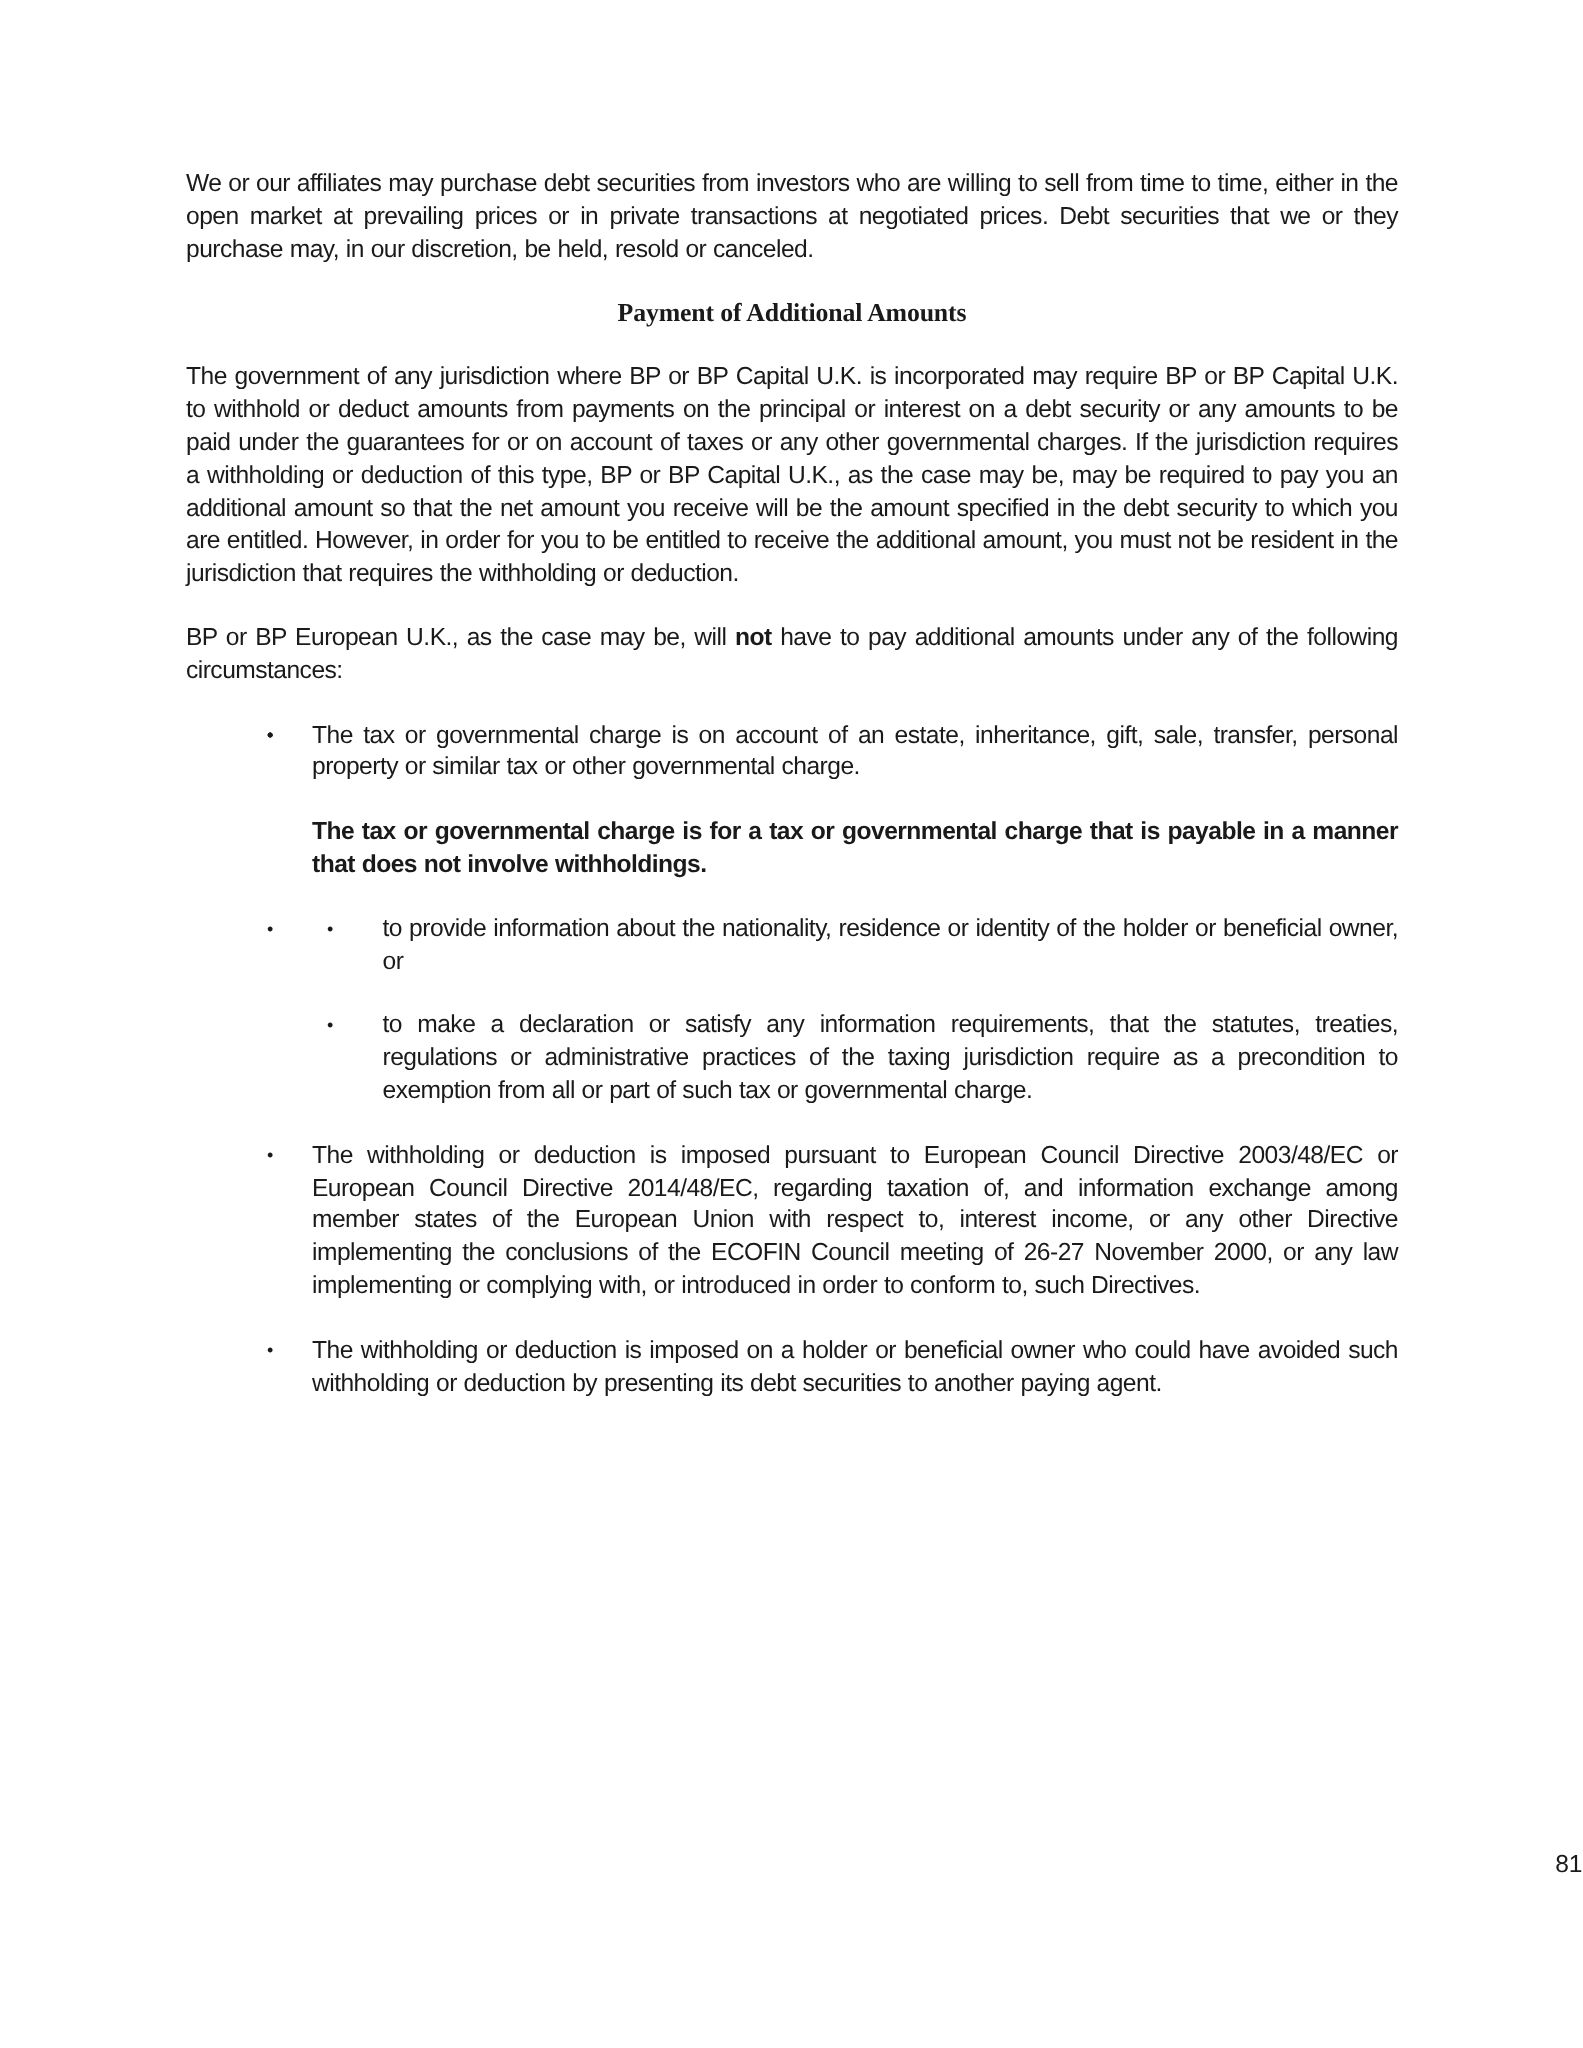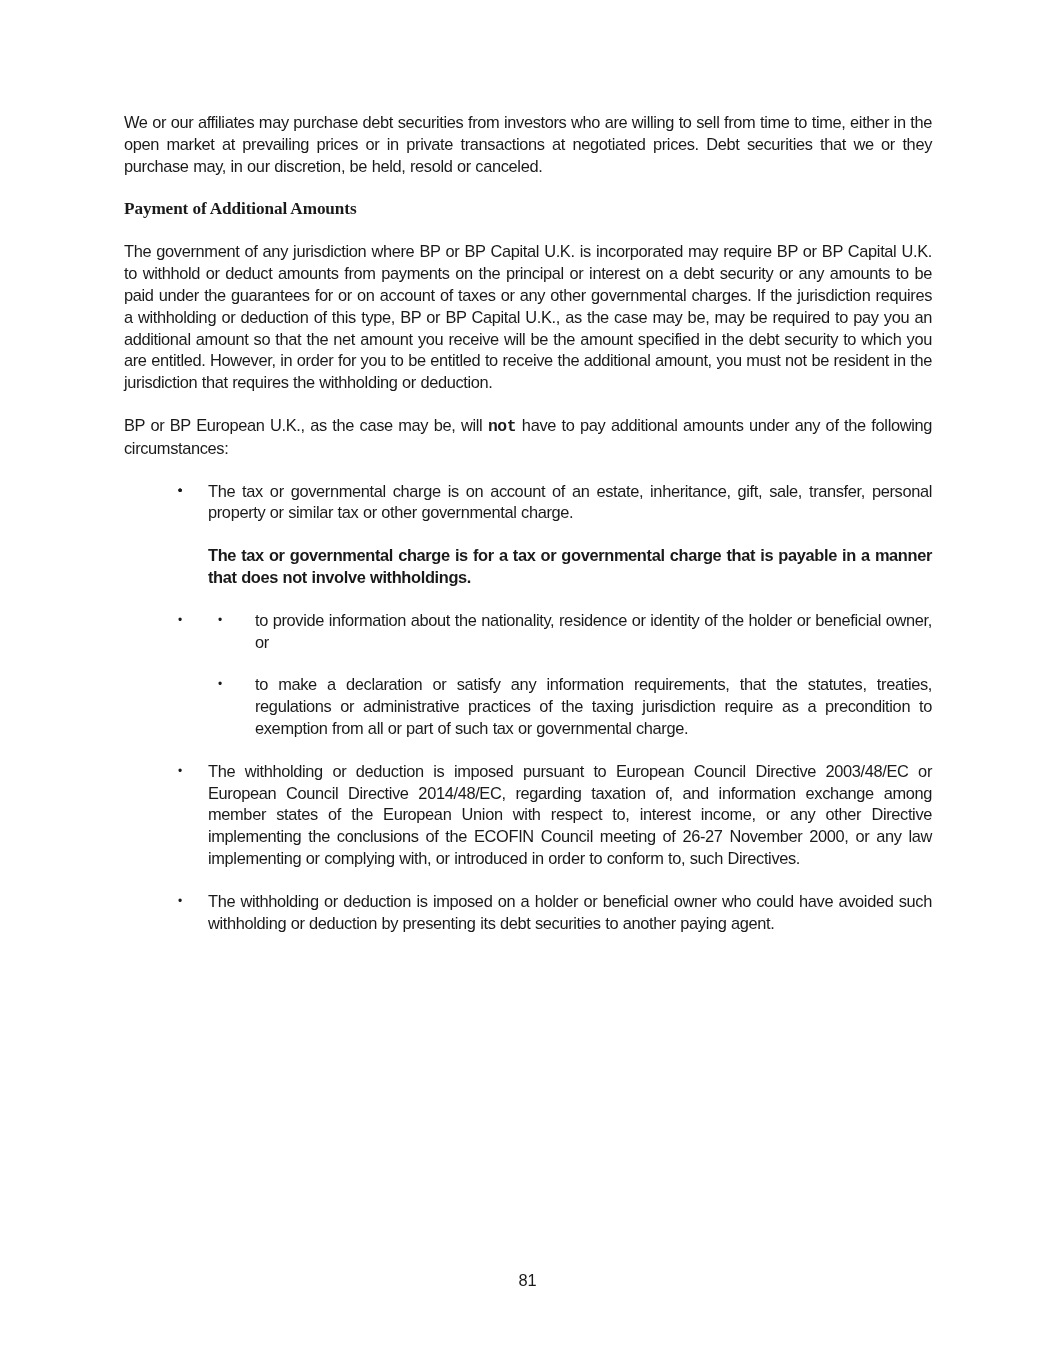--- a/index.html
+++ b/index.html
@@ -30,23 +30,24 @@
       word-spacing: 0.3px;
     }
     .para { margin-bottom: 21px; }
     h2.heading {
       font-family: "Liberation Serif", serif;
       font-weight: bold;
       font-size: 17.2px;
       line-height: 22px;
       margin: 0 0 21px 0;
       letter-spacing: -0.1px;
+      text-align: center;
     }
     .strong-serif {
-      font-family: Liberation Mono, monospace;
+      font-family: Liberation Sans, sans-serif;
       font-weight: bold;
     }
     ul.bullets {
       list-style: none;
       margin: 0;
       padding: 0;
     }
     .bullet-item {
       position: relative;
       padding-left: 84px;
@@ -78,22 +79,22 @@
       position: absolute;
       left: 10px;
       top: 0;
       font-size: 12px;
       line-height: 21.8px;
     }
     .page-number {
       position: absolute;
       left: 0;
       width: 1055px;
-      top: 1269px;
-      text-align: center;
+      top: 1232px;
+      text-align: right;
       font-size: 16.4px;
       line-height: 22px;
     }
   </style>
 </head>
 <body>
 
 <div class="page">
 
   <p class="para">We or our affiliates may purchase debt securities from investors who are willing to sell from time to time, either in the open market at prevailing prices or in private transactions at negotiated prices. Debt securities that we or they purchase may, in our discretion, be held, resold or canceled.</p>

